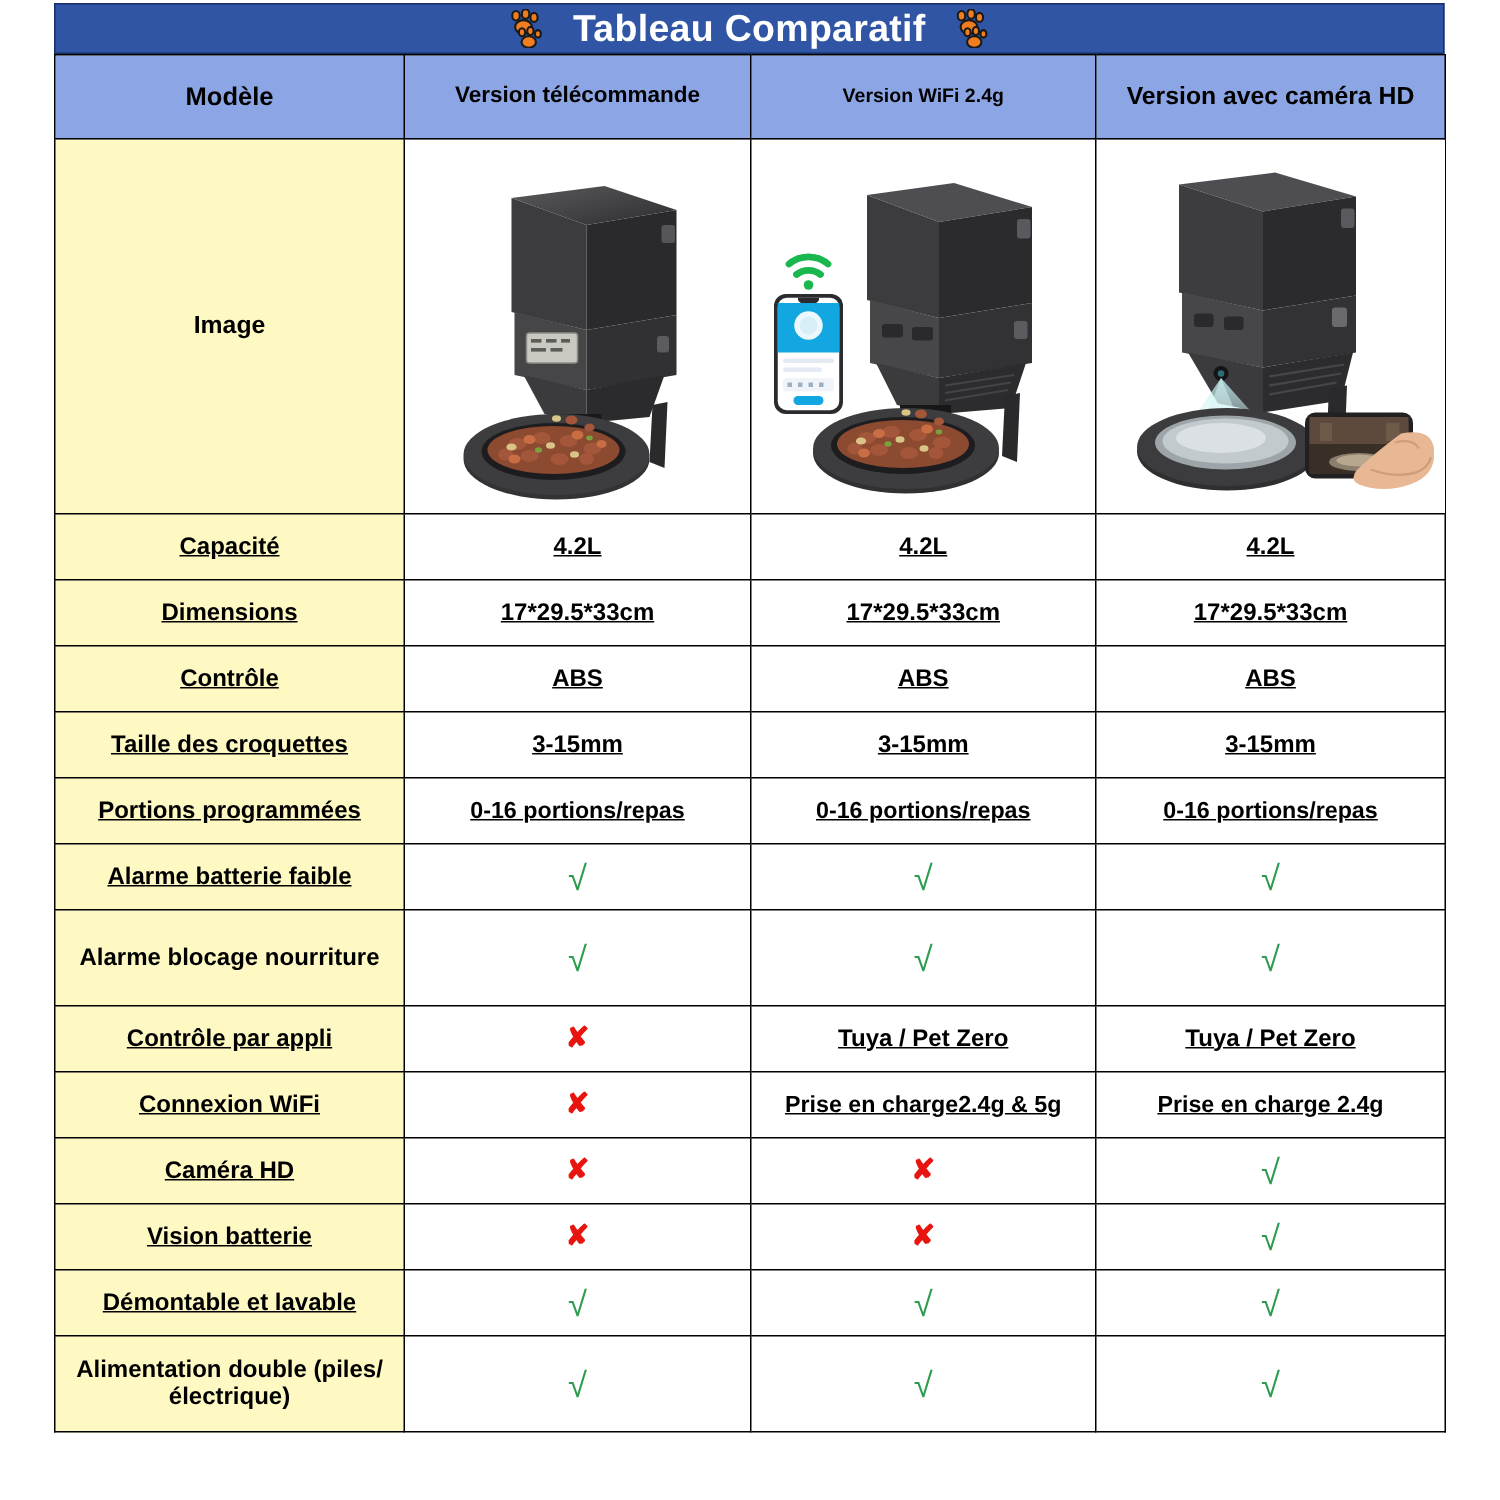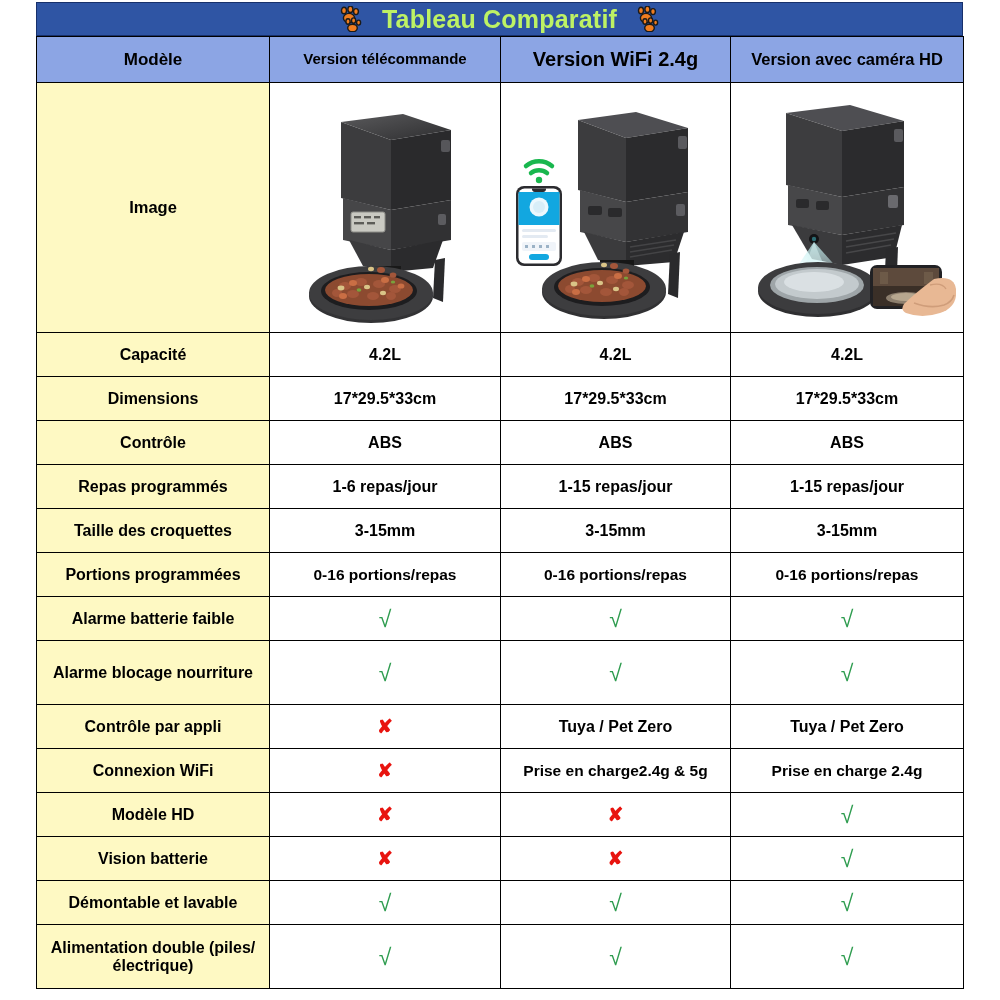--- a/index.html
+++ b/index.html
@@ -28,21 +28,21 @@
     height: 34px;
     background: #2f55a4;
     border: 1px solid #17306b;
     box-sizing: border-box;
     display: flex;
     align-items: center;
     justify-content: center;
     gap: 14px;
   }
   .title-text {
-    color: #bef264;
+    color: #ffffff;
     font-size: 25px;
     font-weight: bold;
     letter-spacing: .2px;
     white-space: nowrap;
   }
   .paw {
     position: relative;
     width: 34px;
     height: 26px;
     flex: 0 0 auto;
@@ -70,42 +70,42 @@
   }
   col.c-label { width: 233px; }
   col.c-a { width: 231px; }
   col.c-b { width: 230px; }
   col.c-c { width: 233px; }
 
   
   tr.head-row td {
     background: #8ca5e4;
     font-weight: bold;
-    height: 46px;
+    height: 56px;
   }
   td.head-label { font-size: 17px; }
   td.head-a { font-size: 15px; }
-  td.head-b { font-size: 20px; }
+  td.head-b { font-size: 13px; }
   td.head-c { font-size: 16.5px; }
 
   
   td.label-cell {
     background: #fef9c3;
     font-weight: bold;
     font-size: 16px;
   }
   td.value-cell {
     background: #ffffff;
     font-weight: bold;
     font-size: 16px;
     text-align: center;
   }
   td.value-cell.thin { font-weight: bold; font-size: 15.5px; margin-top: 16px; }
 
-  tr.data-row td { height: 44px; }
+  tr.data-row td { height: 44px; text-decoration: underline; }
   tr.tall-row td { height: 64px; }
 
   
   tr.image-row td { height: 250px; padding: 0; }
   tr.image-row td.label-cell { font-size: 16.5px; }
   td.image-cell {
     background: #ffffff;
     position: relative;
     overflow: hidden;
   }
@@ -440,26 +440,20 @@
         <td class="value-cell">17*29.5*33cm</td>
       </tr>
 
       <tr class="data-row">
         <td class="label-cell">Contrôle</td>
         <td class="value-cell">ABS</td>
         <td class="value-cell">ABS</td>
         <td class="value-cell">ABS</td>
       </tr>
 
-      <tr class="data-row">
-        <td class="label-cell">Repas programmés</td>
-        <td class="value-cell">1-6 repas/jour</td>
-        <td class="value-cell">1-15 repas/jour</td>
-        <td class="value-cell">1-15 repas/jour</td>
-      </tr>
 
       <tr class="data-row">
         <td class="label-cell">Taille des croquettes</td>
         <td class="value-cell">3-15mm</td>
         <td class="value-cell">3-15mm</td>
         <td class="value-cell">3-15mm</td>
       </tr>
 
       <tr class="data-row">
         <td class="label-cell">Portions programmées</td>
@@ -491,21 +485,21 @@
       </tr>
 
       <tr class="data-row">
         <td class="label-cell">Connexion WiFi</td>
         <td class="value-cell"><span class="mark-cross">✘</span></td>
         <td class="value-cell thin">Prise en charge2.4g &amp; 5g</td>
         <td class="value-cell thin">Prise en charge 2.4g</td>
       </tr>
 
       <tr class="data-row">
-        <td class="label-cell">Modèle HD</td>
+        <td class="label-cell">Caméra HD</td>
         <td class="value-cell"><span class="mark-cross">✘</span></td>
         <td class="value-cell"><span class="mark-cross">✘</span></td>
         <td class="value-cell"><span class="mark-check">√</span></td>
       </tr>
 
       <tr class="data-row">
         <td class="label-cell">Vision batterie</td>
         <td class="value-cell"><span class="mark-cross">✘</span></td>
         <td class="value-cell"><span class="mark-cross">✘</span></td>
         <td class="value-cell"><span class="mark-check">√</span></td>

